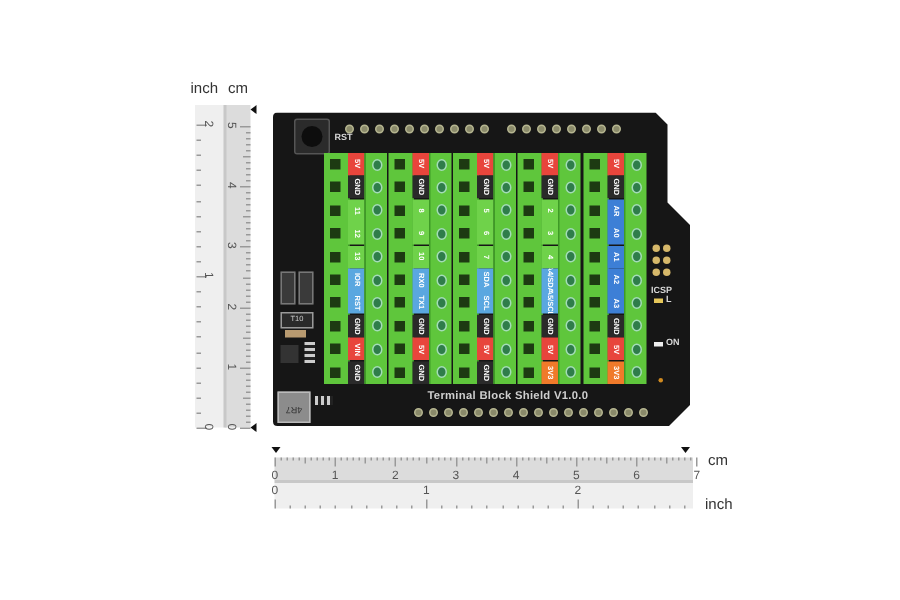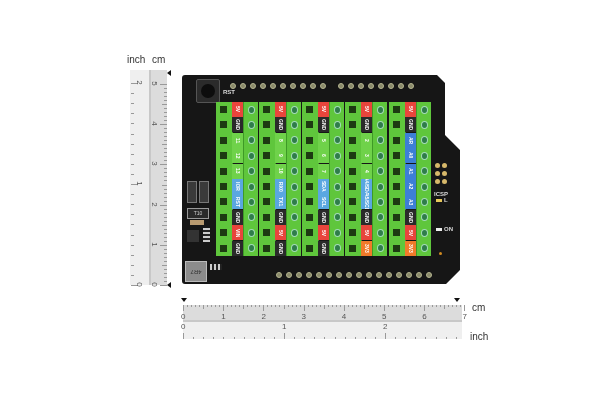--- a/index.html
+++ b/index.html
@@ -311,20 +311,21 @@
       <div class="abs" style="left: 253px; top: 104px; width: 5px; height: 5px; border-radius: 50%; background: rgb(214, 184, 106);"></div>
       <div class="abs" style="left: 260px; top: 104px; width: 5px; height: 5px; border-radius: 50%; background: rgb(214, 184, 106);"></div>
     </div>
   <div class="silk" style="left:252px;top:116px;">ICSP</div>
   <div class="abs" style="left:254px;top:124px;width:6px;height:3px;background:#e6c75a;"></div>
   <div class="silk" style="left:262px;top:122px;">L</div>
   <div class="abs" style="left:254px;top:153px;width:6px;height:3px;background:#eee;"></div>
   <div class="silk" style="left:262px;top:151px;">ON</div>
   <div class="abs" style="left:257px;top:177px;width:3px;height:3px;border-radius:50%;background:#d08a20;"></div>
 
+  <div class="title">Terminal Block Shield V1.0.0</div>
 
   <div id="blocks">
       <div class="block" style="left: 34px; top: 27px;">
         <div class="blk-left">
           <div class="sq" style="top: 4px;"></div>
           <div class="sq" style="top: 19.4px;"></div>
           <div class="sq" style="top: 34.8px;"></div>
           <div class="sq" style="top: 50.2px;"></div>
           <div class="sq" style="top: 65.6px;"></div>
           <div class="sq" style="top: 81px;"></div>

